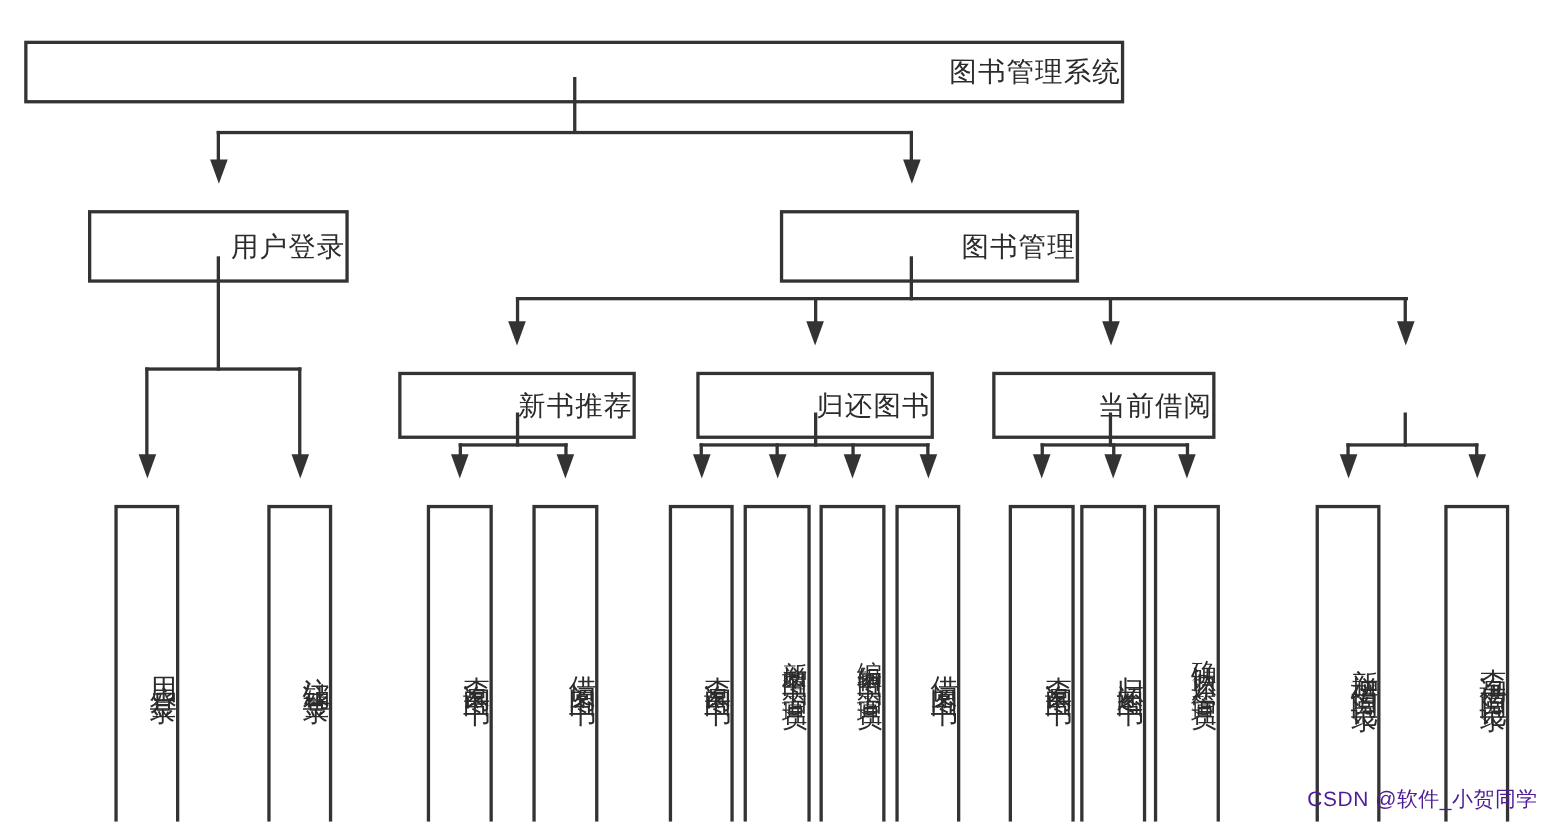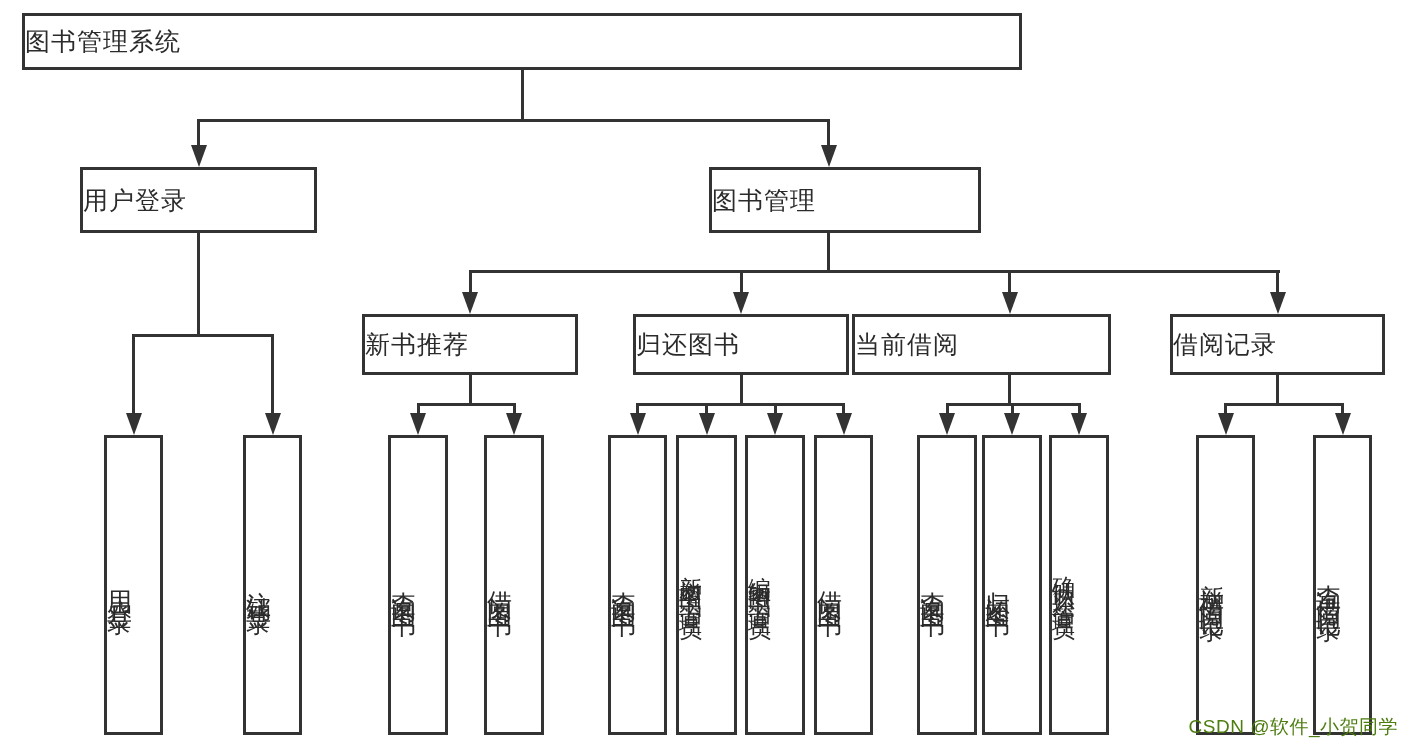--- a/index.html
+++ b/index.html
@@ -2,39 +2,39 @@
 <html><head>
 <meta charset="utf-8">
 <style>
   html,body{margin:0;padding:0;background:#ffffff;}
   .canvas{
     position:relative;width:1405px;height:747px;background:#ffffff;overflow:hidden;
     font-family:"Liberation Sans","DejaVu Sans",sans-serif;color:#2b2b2b;
   }
   .box{
     position:absolute;box-sizing:border-box;background:#ffffff;border:3px solid #333333;
-    display:flex;align-items:center;justify-content:flex-start;
+    display:flex;align-items:center;justify-content:flex-end;margin-top:24px;
   }
   .hlabel{font-size:25px;letter-spacing:1px;white-space:nowrap;color:#2b2b2b;}
   .leaf .vlabel{
     writing-mode:vertical-rl;text-orientation:mixed;line-height:1;
     font-size:25px;letter-spacing:7px;color:#2b2b2b;
   }
   .leaf .vlabel.long{font-size:23px;letter-spacing:6px;}
   .vl,.hl{position:absolute;background:#333333;}
   .vl{width:3px;}
   .hl{height:3px;}
   .ah{
     position:absolute;width:0;height:0;
     border-left:8px solid transparent;border-right:8px solid transparent;
     border-top:22px solid #333333;
   }
   .watermark{
     position:absolute;right:7px;top:714px;font-size:19px;letter-spacing:0.5px;
-    color:#4d7c0f;white-space:nowrap;
+    color:#4c1d95;white-space:nowrap;
   }
 </style>
 </head>
 <body>
 
 <div class="canvas">
 
   <div class="box" style="left:22px;top:13px;width:1000px;height:57px">
     <span class="hlabel">图书管理系统</span>
   </div>
@@ -45,25 +45,22 @@
   <div class="box" style="left:709px;top:167px;width:272px;height:66px">
     <span class="hlabel">图书管理</span>
   </div>
 
   <div class="box" style="left:362px;top:314px;width:216px;height:61px">
     <span class="hlabel">新书推荐</span>
   </div>
   <div class="box" style="left:633px;top:314px;width:216px;height:61px">
     <span class="hlabel">归还图书</span>
   </div>
-  <div class="box" style="left:852px;top:314px;width:259px;height:61px">
+  <div class="box" style="left:902px;top:314px;width:203px;height:61px">
     <span class="hlabel">当前借阅</span>
-  </div>
-  <div class="box" style="left:1170px;top:314px;width:215px;height:61px">
-    <span class="hlabel">借阅记录</span>
   </div>
 
   <div class="box leaf" style="left:104px;top:435px;width:59px;height:300px">
     <span class="vlabel">用户登录</span>
   </div>
   <div class="box leaf" style="left:243px;top:435px;width:59px;height:300px">
     <span class="vlabel">注销登录</span>
   </div>
   <div class="box leaf" style="left:388px;top:435px;width:60px;height:300px">
     <span class="vlabel">查询图书</span>

